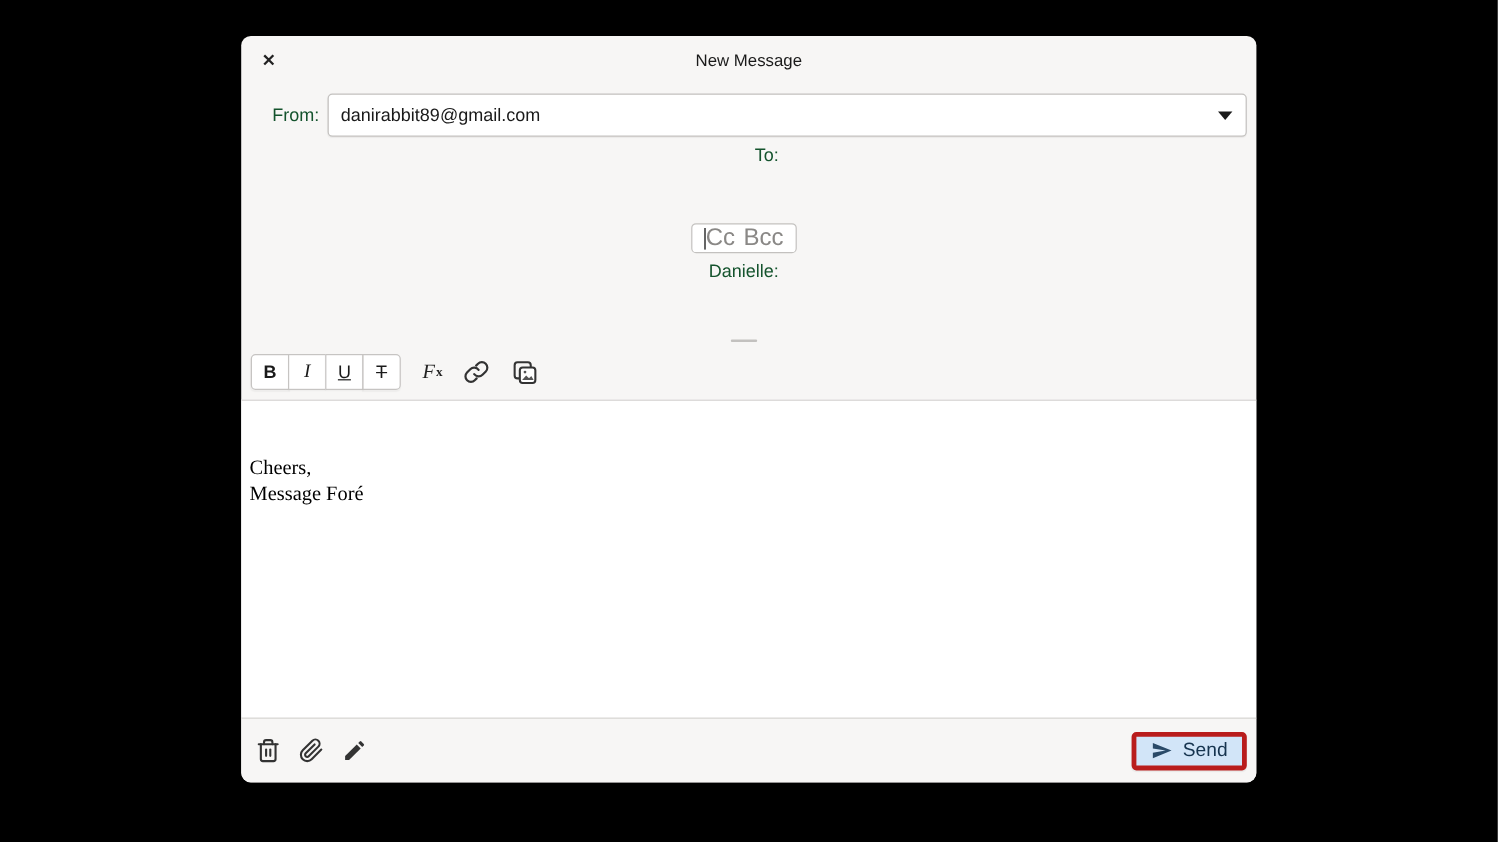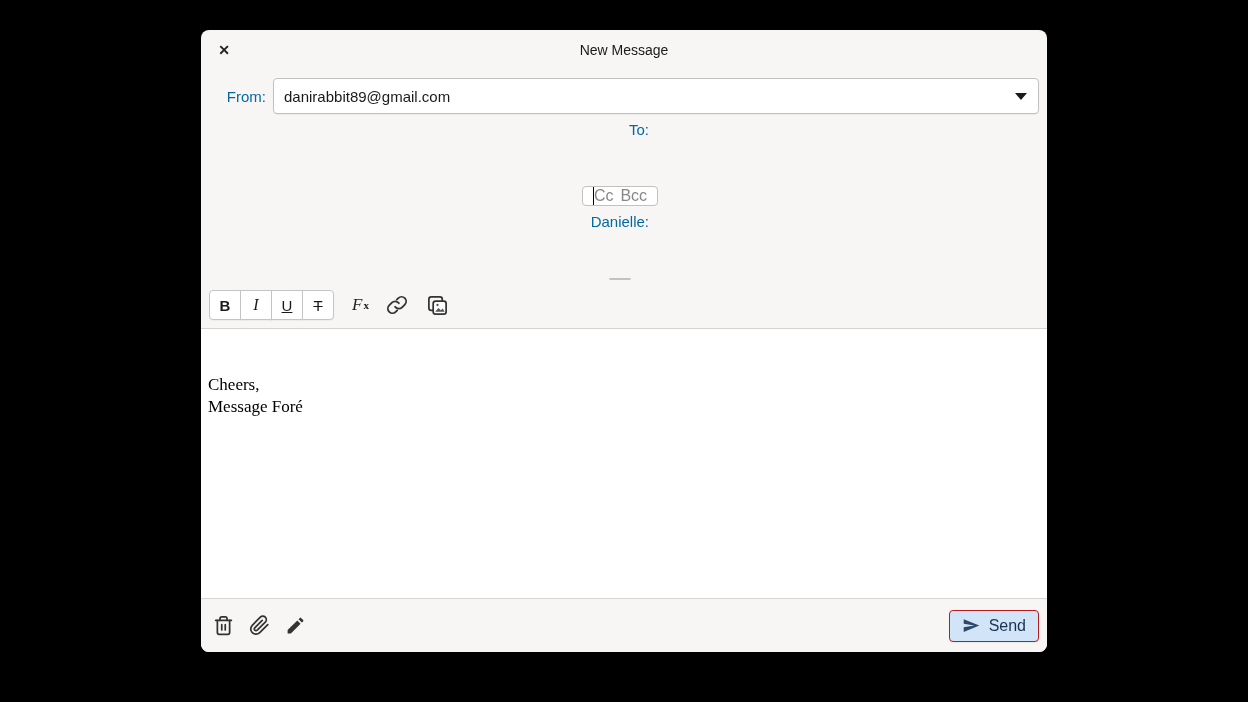--- a/index.html
+++ b/index.html
@@ -20,32 +20,32 @@
     position:absolute; left:12px; top:9px; width:22px; height:22px;
     display:flex; align-items:center; justify-content:center;
     font-size:14px; font-weight:bold; color:#222; cursor:pointer; border-radius:50%;
   }
   .title { font-size:14px; font-weight:normal; color:#1a1a1a; }
 
   
   .form { padding:8px 8px 0 0; }
   .row { display:flex; align-items:center; }
   .row + .row { margin-top:7px;flex-direction:column; }
-  .row-label { width:65px; flex:0 0 65px; text-align:right; margin-right:7px; font-size:15px; color:#0369a1; }
+  .row-label { width:65px; flex:0 0 65px; text-align:right; margin-right:7px; font-size:15px; color:#14532d; }
   .field {
     flex:1; background:#fff; border:1px solid #c3c1bf; border-radius:4px;
     display:flex; align-items:center; padding:0 10px; color:#1a1a1a; font-size:15px;
   }
   .field-from { height:36px; box-shadow:0 1px 1px rgba(0,0,0,.05); }
   .field-to, .field-subject { height:32px; }
   .from-value { flex:1; }
   .caret-down { flex:0 0 auto; display:flex; align-items:center; }
   .text-caret { width:1px; height:18px; background:#000; }
   .flex-spacer { flex:1; }
-  .ccbcc { color:#8a8886; font-size:16px; display:flex; gap:7px;justify-content:flex-end; }
+  .ccbcc { color:#8a8886; font-size:20px; display:flex; gap:7px;justify-content:flex-end; }
   .ccbcc span { cursor:pointer; }
 
   
   .fmt-toolbar { display:flex; align-items:center; margin:10px 0 0 8px; height:30px; }
   .btn-group { display:flex; }
   .fmt-btn {
     width:32px; height:30px; background:#fff; border:1px solid #c6c4c2; margin-left:-1px;
     display:flex; align-items:center; justify-content:center;
     font-size:15px; color:#1a1a1a; cursor:pointer; box-shadow:0 1px 1px rgba(0,0,0,.04);
   }
@@ -68,21 +68,21 @@
   }
 
   
   .footer {
     flex:0 0 54px; background:#f7f6f5; border-top:1px solid #d8d6d4;
     display:flex; align-items:center; padding:0 8px 0 12px;
   }
   .footer .tool-icon + .tool-icon { margin-left:15px; }
   .send-btn {
     display:flex; align-items:center; gap:8px; height:32px; padding:0 12px;
-    background:#d2e5f8; border:1px solid #b91c1c; border-radius:4px;
+    background:#d2e5f8; border:4px solid #b91c1c; border-radius:4px;
     color:#16344f; font-size:16px; cursor:pointer;
     box-shadow:0 1px 1px rgba(0,0,0,.06);
   }
   svg { display:block; }
 </style>
 </head>
 <body>
 
 <div class="stage">
   <div class="window">

